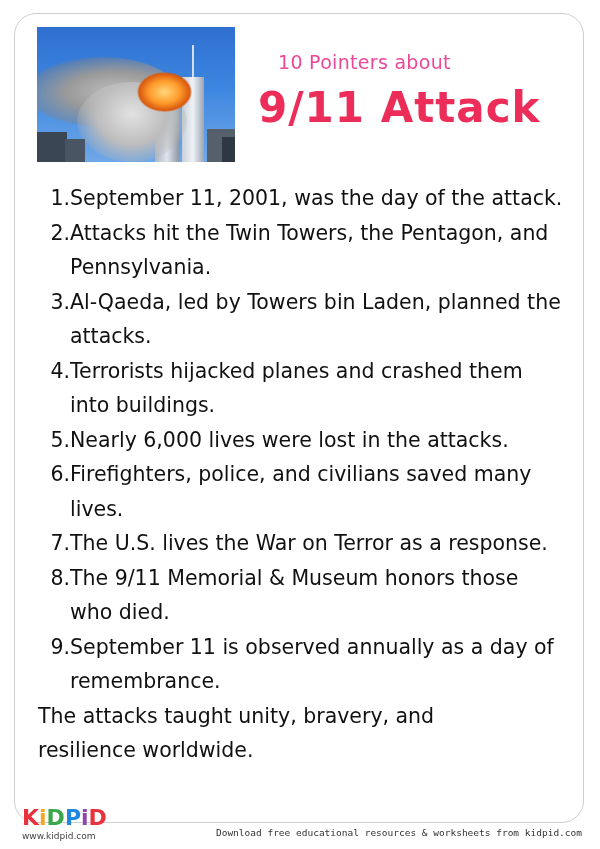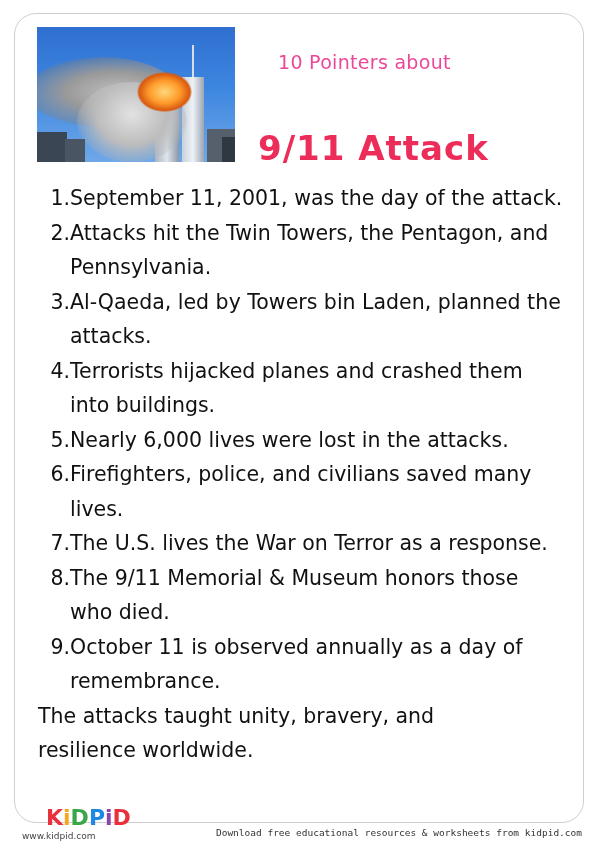--- a/index.html
+++ b/index.html
@@ -47,41 +47,41 @@
   .bldg2 { position: absolute; left: 28px; top: 112px; width: 20px; height: 23px; background: #4a5563; }
   .bldg3 { position: absolute; left: 170px; top: 102px; width: 28px; height: 33px; background: #565f6c; }
   .bldg4 { position: absolute; left: 185px; top: 110px; width: 13px; height: 25px; background: #2e3742; }
 
   .subtitle {
     position: absolute; left: 278px; top: 51px;
     font-size: 19px; color: #ec4899; letter-spacing: 0.3px;
   }
   .title {
     position: absolute; left: 258px; top: 83px;
-    font-size: 34px; font-weight: bold; color: #ec2d5a; letter-spacing: 1px; margin-top: 45px;
+    font-size: 42px; font-weight: bold; color: #ec2d5a; letter-spacing: 1px;
   }
 
   .list {
     position: absolute; left: 38px; top: 181px; width: 540px;
     margin: 0; padding: 0; list-style: none;
   }
   .item {
     display: flex; font-size: 20.5px; line-height: 34.5px; color: #111;
   }
   .num {
     width: 32px; text-align: right; flex: 0 0 32px;
   }
   .text {
     padding-left: 0px; width: 495px;
   }
 
   .logo {
     position: absolute; left: 22px; top: 805px;
     font-family: "DejaVu Sans", sans-serif; font-weight: bold;
-    font-size: 22px; letter-spacing: 0px; margin-left: 24px;
+    font-size: 22px; letter-spacing: 0px;
   }
   .logo .k { color: #e8313d; }
   .logo .i { color: #f5a623; }
   .logo .d { color: #3aa64a; }
   .logo .p { color: #1e88e5; }
   .logo .i2 { color: #8e44ad; }
   .logo .d2 { color: #e8313d; }
   .logo-url {
     position: absolute; left: 22px; top: 831px; font-size: 9px; color: #444; text-align: center;
   }
@@ -139,21 +139,21 @@
   <li class="item">
     <span class="num">7.</span>
     <span class="text">The U.S. lives the War on Terror as a response.</span>
   </li>
   <li class="item">
     <span class="num">8.</span>
     <span class="text">The 9/11 Memorial &amp; Museum honors those who died.</span>
   </li>
   <li class="item">
     <span class="num">9.</span>
-    <span class="text">October 11 is observed annually as a day of remembrance.</span>
+    <span class="text">September 11 is observed annually as a day of remembrance.</span>
   </li>
   <li class="item">
     <span class="text">The attacks taught unity, bravery, and resilience worldwide.</span>
   </li>
 </ol>
 
 <div class="logo">
   <span class="k">K</span><span class="i">i</span><span class="d">D</span><span class="p">P</span><span class="i2">i</span><span class="d2">D</span>
 </div>
 <div class="logo-url">www.kidpid.com</div>

